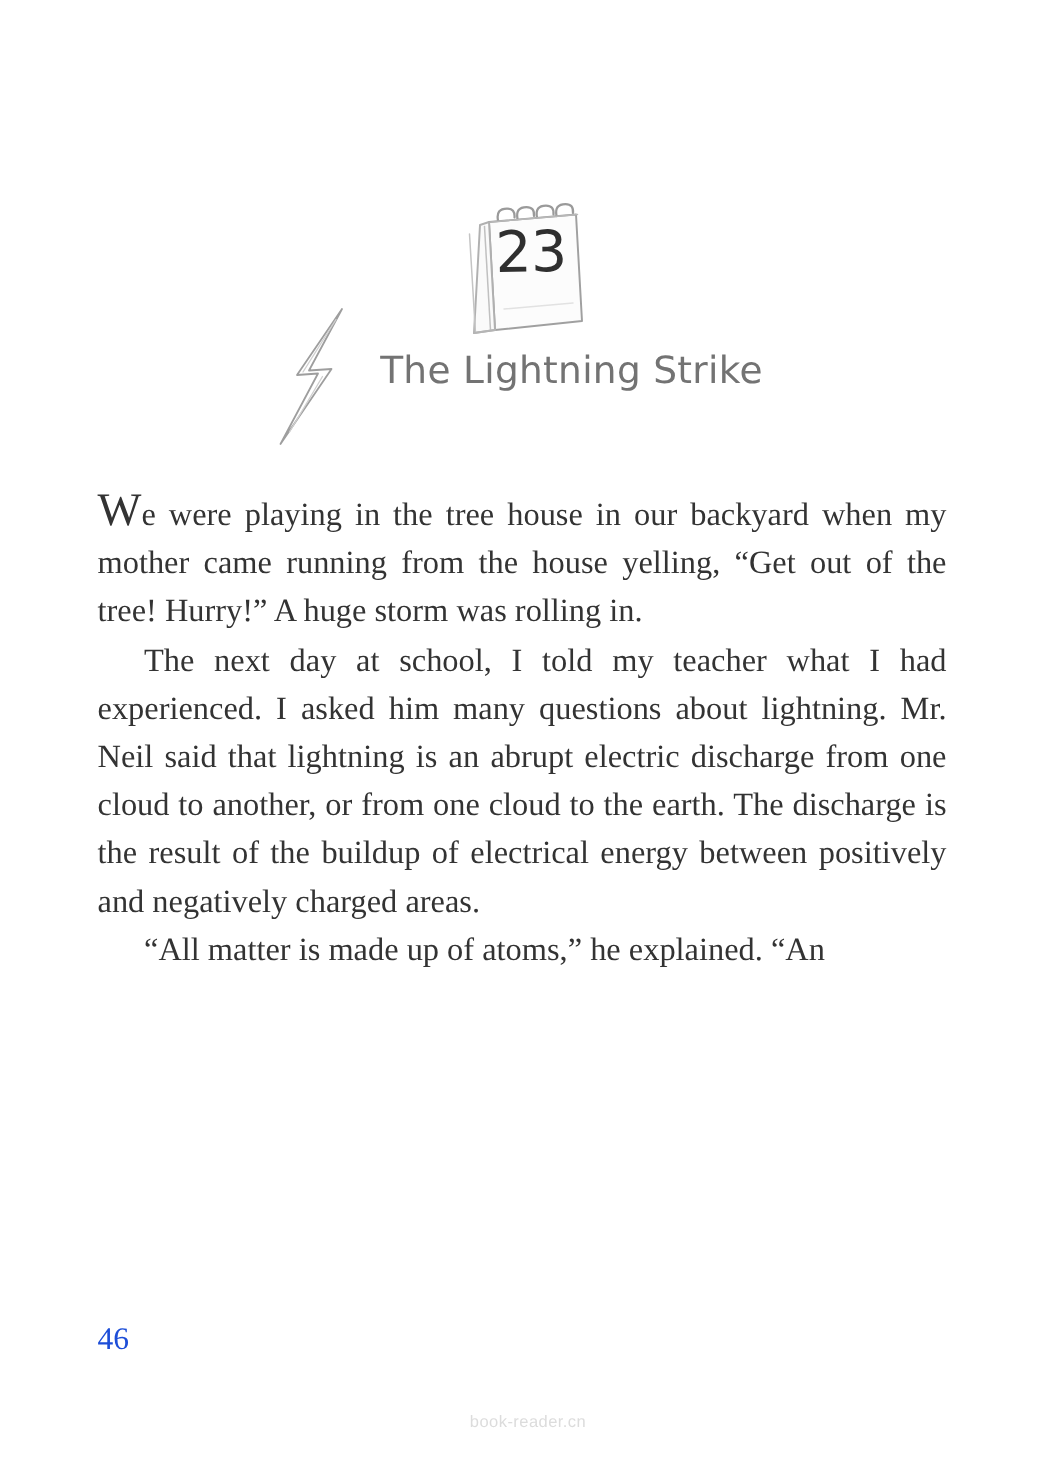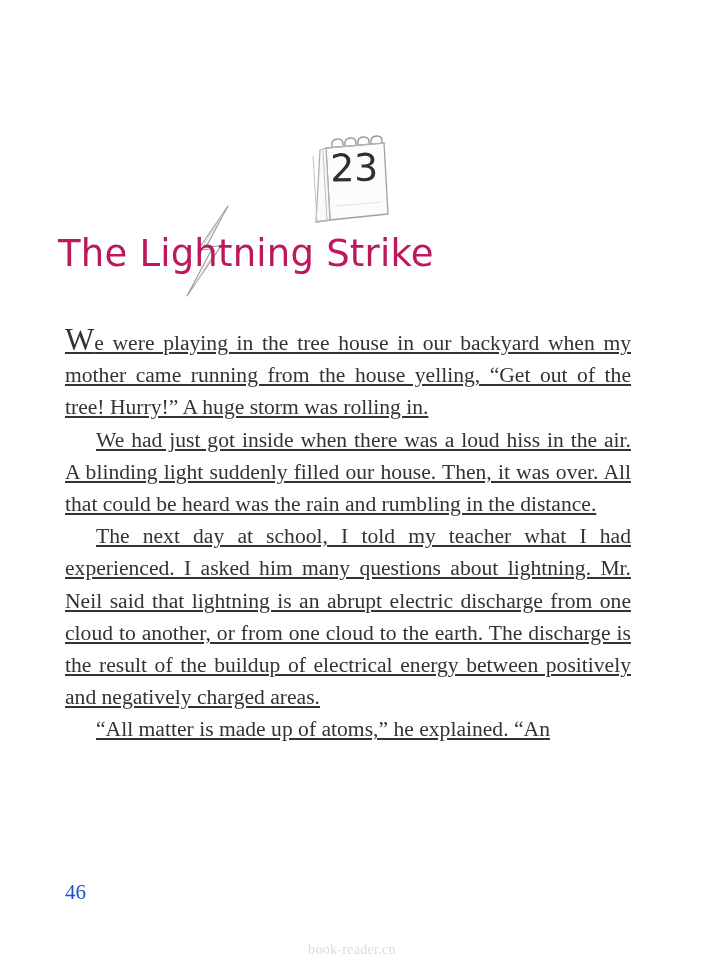--- a/index.html
+++ b/index.html
@@ -55,40 +55,40 @@
     height: 94px;
   }
 
   .chapter-title {
     position: absolute;
     left: 0;
     top: 114px;
     width: 704px;
     padding-left: 58px;
     box-sizing: border-box;
+    text-align: center;
     font-family: "DejaVu Sans", sans-serif;
-    font-size: 37px;
+    font-size: 25px;
     font-weight: 400;
-    color: #be185d;
+    color: #737373;
     letter-spacing: 0.2px;
     white-space: nowrap;
   }
 
   
   .body-text {
     position: absolute;
     left: 65px;
     top: 327px;
     width: 566px;
     font-size: 21.6px;
     line-height: 32.2px;
     text-align: justify;
     text-justify: inter-word;
     color: #333333;
-    text-decoration: underline;
   }
 
   .body-text p {
     margin: 0;
     text-indent: 31px;
   }
 
   .body-text p.first {
     text-indent: 0;
   }
@@ -112,22 +112,22 @@
     color: #1d4ed8;
   }
 
   
   .watermark {
     position: absolute;
     left: 0;
     top: 942px;
     width: 704px;
     text-align: center;
-    font-family: Liberation Serif, serif;
-    font-size: 14px;
+    font-family: Liberation Sans, sans-serif;
+    font-size: 11px;
     color: #dcdcdc;
     letter-spacing: 0.3px;
   }
 </style>
 </head>
 <body>
 
 <div class="chapter-header">
 
   <svg class="calendar-icon" viewBox="0 0 108 100">
@@ -163,21 +163,20 @@
       <path d="M34 47 L12 84" stroke="#cfcfcf" stroke-width="0.9" fill="none"></path>
     </g>
   </svg>
 
   <div class="chapter-title">The Lightning Strike</div>
 </div>
 
 <div class="body-text">
   <p class="first"><span class="drop-initial">W</span><span>e were playing in the tree house in our backyard when my mother came running from the house yelling, “Get out of the tree! Hurry!” A huge storm was rolling in.</span></p>
 
-  <p><span>We had just got inside when there was a loud hiss in the air. A blinding light suddenly filled our house. Then, it was over. All that could be heard was the rain and rumbling in the distance.</span></p>
 
 
   <p><span>The next day at school, I told my teacher what I had experienced. I asked him many questions about lightning. Mr. Neil said that lightning is an abrupt electric discharge from one cloud to another, or from one cloud to the earth. The discharge is the result of the buildup of electrical energy between positively and negatively charged areas.</span></p>
 
   <p class="last"><span>“All matter is made up of atoms,” he explained. “An</span></p>
 </div>
 
 <div class="page-number">46</div>
 
 <div class="watermark">book-reader.cn</div>

